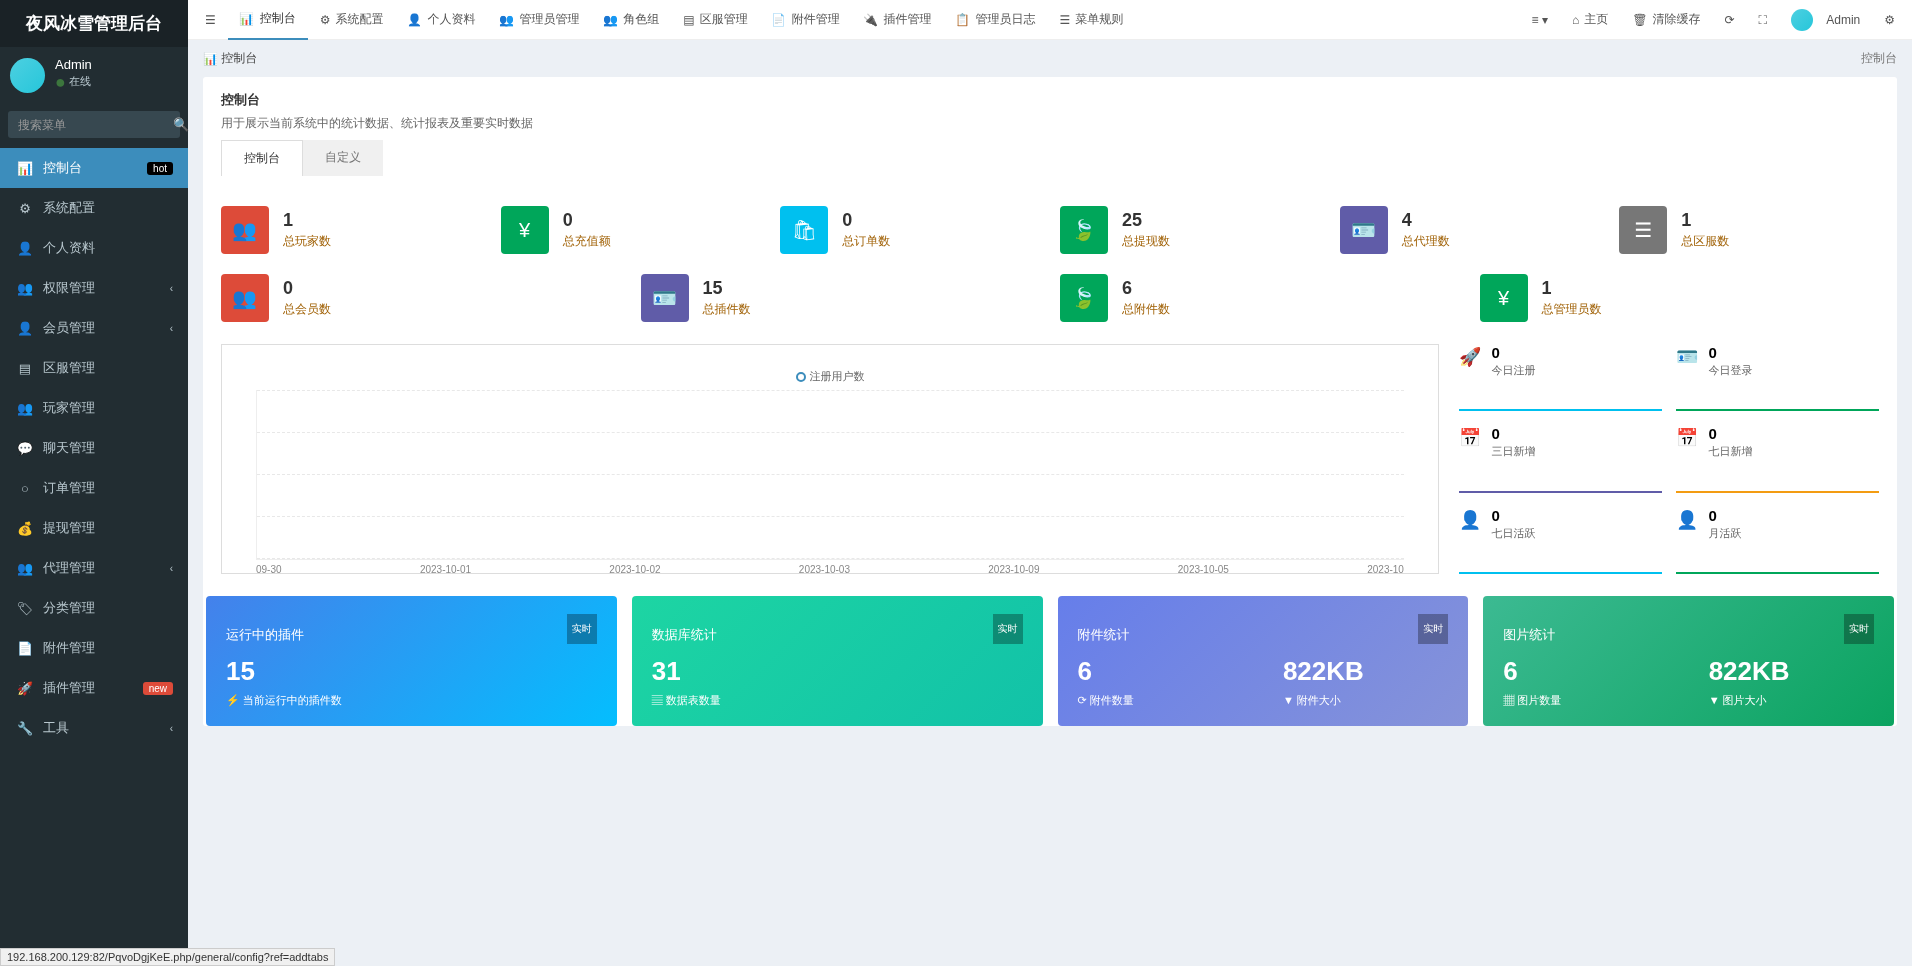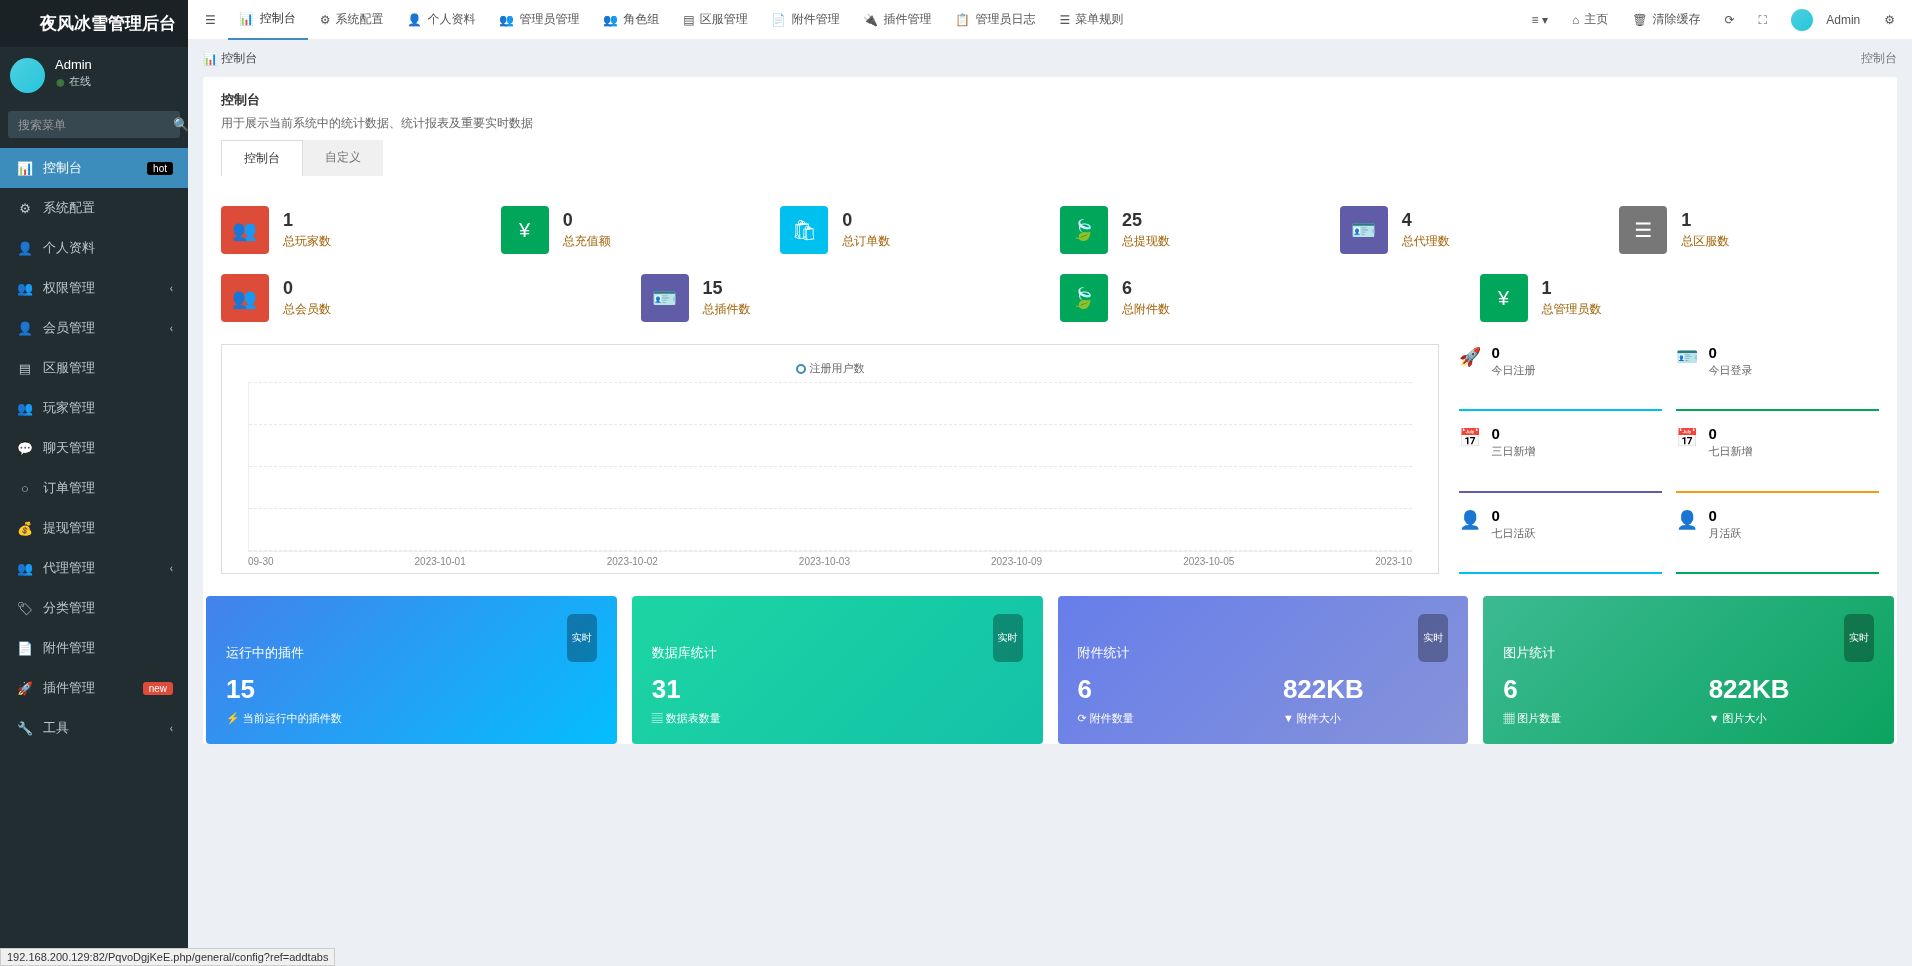--- a/index.html
+++ b/index.html
@@ -1,19 +1,19 @@
 <!DOCTYPE html>
 <html><head>
 <meta charset="utf-8">
 <style>
 *{margin:0;padding:0;box-sizing:border-box;font-family:"Microsoft YaHei",Arial,sans-serif}
 body{background:#ecf0f5;font-size:13px;overflow:hidden}
 .wrap{display:flex;height:100vh}
 .sidebar{width:188px;background:#222d32;color:#b8c7ce;display:flex;flex-direction:column;height:100vh;flex-shrink:0}
-.logo{background:#1a2226;color:#fff;padding:12px;font-size:17px;font-weight:bold;text-align:right}
+.logo{background:#1a2226;color:#fff;padding:12px;font-size:17px;font-weight:bold;text-align:center}
 .userpanel{padding:10px;display:flex;align-items:center;gap:10px}
 .avatar{width:35px;height:35px;border-radius:50%;background:linear-gradient(135deg,#4dd0e1,#26c6da);display:flex;align-items:center;justify-content:center;color:#fff;font-size:10px}
 .userpanel .name{color:#fff;font-size:13px}
 .userpanel .status{font-size:11px;color:#b8c7ce}
 .status .dot{color:#3c763d;font-size:18px;vertical-align:middle}
 .searchbox{margin:8px 8px 10px;background:#374850;border-radius:3px;display:flex;align-items:center;padding:6px 10px}
 .searchbox input{flex:1;background:none;border:none;color:#86efac;font-size:12px;outline:none}
 .searchbox input::placeholder{color:#999}
 .searchbox .sicon{color:#999;cursor:pointer}
 .menu{flex:1;overflow-y:auto}
@@ -42,37 +42,37 @@
 .tab{padding:9px 22px;font-size:12px;color:#777;cursor:pointer;background:#f0f0f0}
 .tab.active{background:#fff;color:#333;border-top:1px solid #ddd;border-left:1px solid #ddd;border-right:1px solid #ddd}
 .statgrid{display:grid;grid-template-columns:repeat(6,1fr);gap:20px;padding:22px 18px 10px}
 .statgrid2{display:grid;grid-template-columns:repeat(4,1fr);gap:20px;padding:10px 18px 22px}
 .stat{display:flex;align-items:center;gap:14px}
 .staticon{width:48px;height:48px;border-radius:4px;display:flex;align-items:center;justify-content:center;color:#fff}
 .red{background:#dd4b39}.green{background:#00a65a}.teal{background:#00c0ef}.purple{background:#605ca8}.gray{background:#777}.green2{background:#00a65a}
 .stat .val{font-size:18px;font-weight:bold;color:#333}
 .stat .lbl{font-size:12px;color:#a16207;margin-top:2px}
 .row2{display:flex;gap:20px;padding:0 18px 22px}
-.chart{flex:1;border:1px solid #ddd;background:#fff;padding:16px;position:relative;height:230px}
+.chart{flex:1;border:1px solid #ddd;background:#fff;padding:24px;position:relative;height:230px}
 .legend{text-align:center;font-size:11px;color:#666;margin-bottom:6px}
 .legend .lc{display:inline-block;width:10px;height:10px;border:2px solid #3c8dbc;border-radius:50%;margin-right:4px;vertical-align:middle}
 .chartarea{height:170px;position:relative;border-left:1px solid #eee;border-bottom:1px solid #eee;margin:0 10px}
 .gridlines{position:absolute;inset:0;display:flex;flex-direction:column;justify-content:space-between}
 .gl{border-top:1px dashed #e8e8e8;height:1px}
 .xaxis{display:flex;justify-content:space-between;font-size:10px;color:#888;margin:4px 10px 0}
 .sidestats{width:420px;display:grid;grid-template-columns:1fr 1fr;gap:14px}
 .sstat{border-bottom:2px solid;padding-bottom:8px;display:flex;gap:10px;align-items:flex-start}
 .sstat .sicon2{color:#999;font-size:18px;margin-top:2px}
 .sstat .sval{font-size:15px;font-weight:bold;margin-bottom:2px}
 .sstat .slbl{font-size:11px;color:#666}
 .bc-teal{border-color:#00c0ef}.bc-green{border-color:#00a65a}.bc-purple{border-color:#605ca8}.bc-orange{border-color:#f39c12}
 .cardrow{display:flex;gap:15px;padding:0 3px}
 .card{flex:1;border-radius:4px;color:#fff;padding:18px 20px;position:relative}
 .card .chead{display:flex;justify-content:space-between;align-items:flex-end;margin-bottom:12px;font-size:13px}
-.card .rt{background:rgba(0,0,0,.3);font-size:10px;padding:17px 5px;border-radius:6px}
+.card .rt{background:rgba(0,0,0,.3);font-size:10px;padding:8px 5px;border-radius:0}
 .card .cbody{display:flex;gap:40px}
 .card .cv{flex:1}
 .card .cn{font-size:26px;font-weight:bold;margin-bottom:6px}
 .card .cl{font-size:11px}
 .c1{background:linear-gradient(135deg,#4481eb,#04befe)}
 .c2{background:linear-gradient(135deg,#1dd5a3,#12c2a8)}
 .c3{background:linear-gradient(135deg,#667eea,#8693d9)}
 .c4{background:linear-gradient(135deg,#3cba92,#0ba360)}
 .statusbar{position:fixed;bottom:0;left:0;background:#f0f0f0;border:1px solid #ccc;font-size:11px;padding:2px 6px;color:#333;z-index:100}
 </style>

